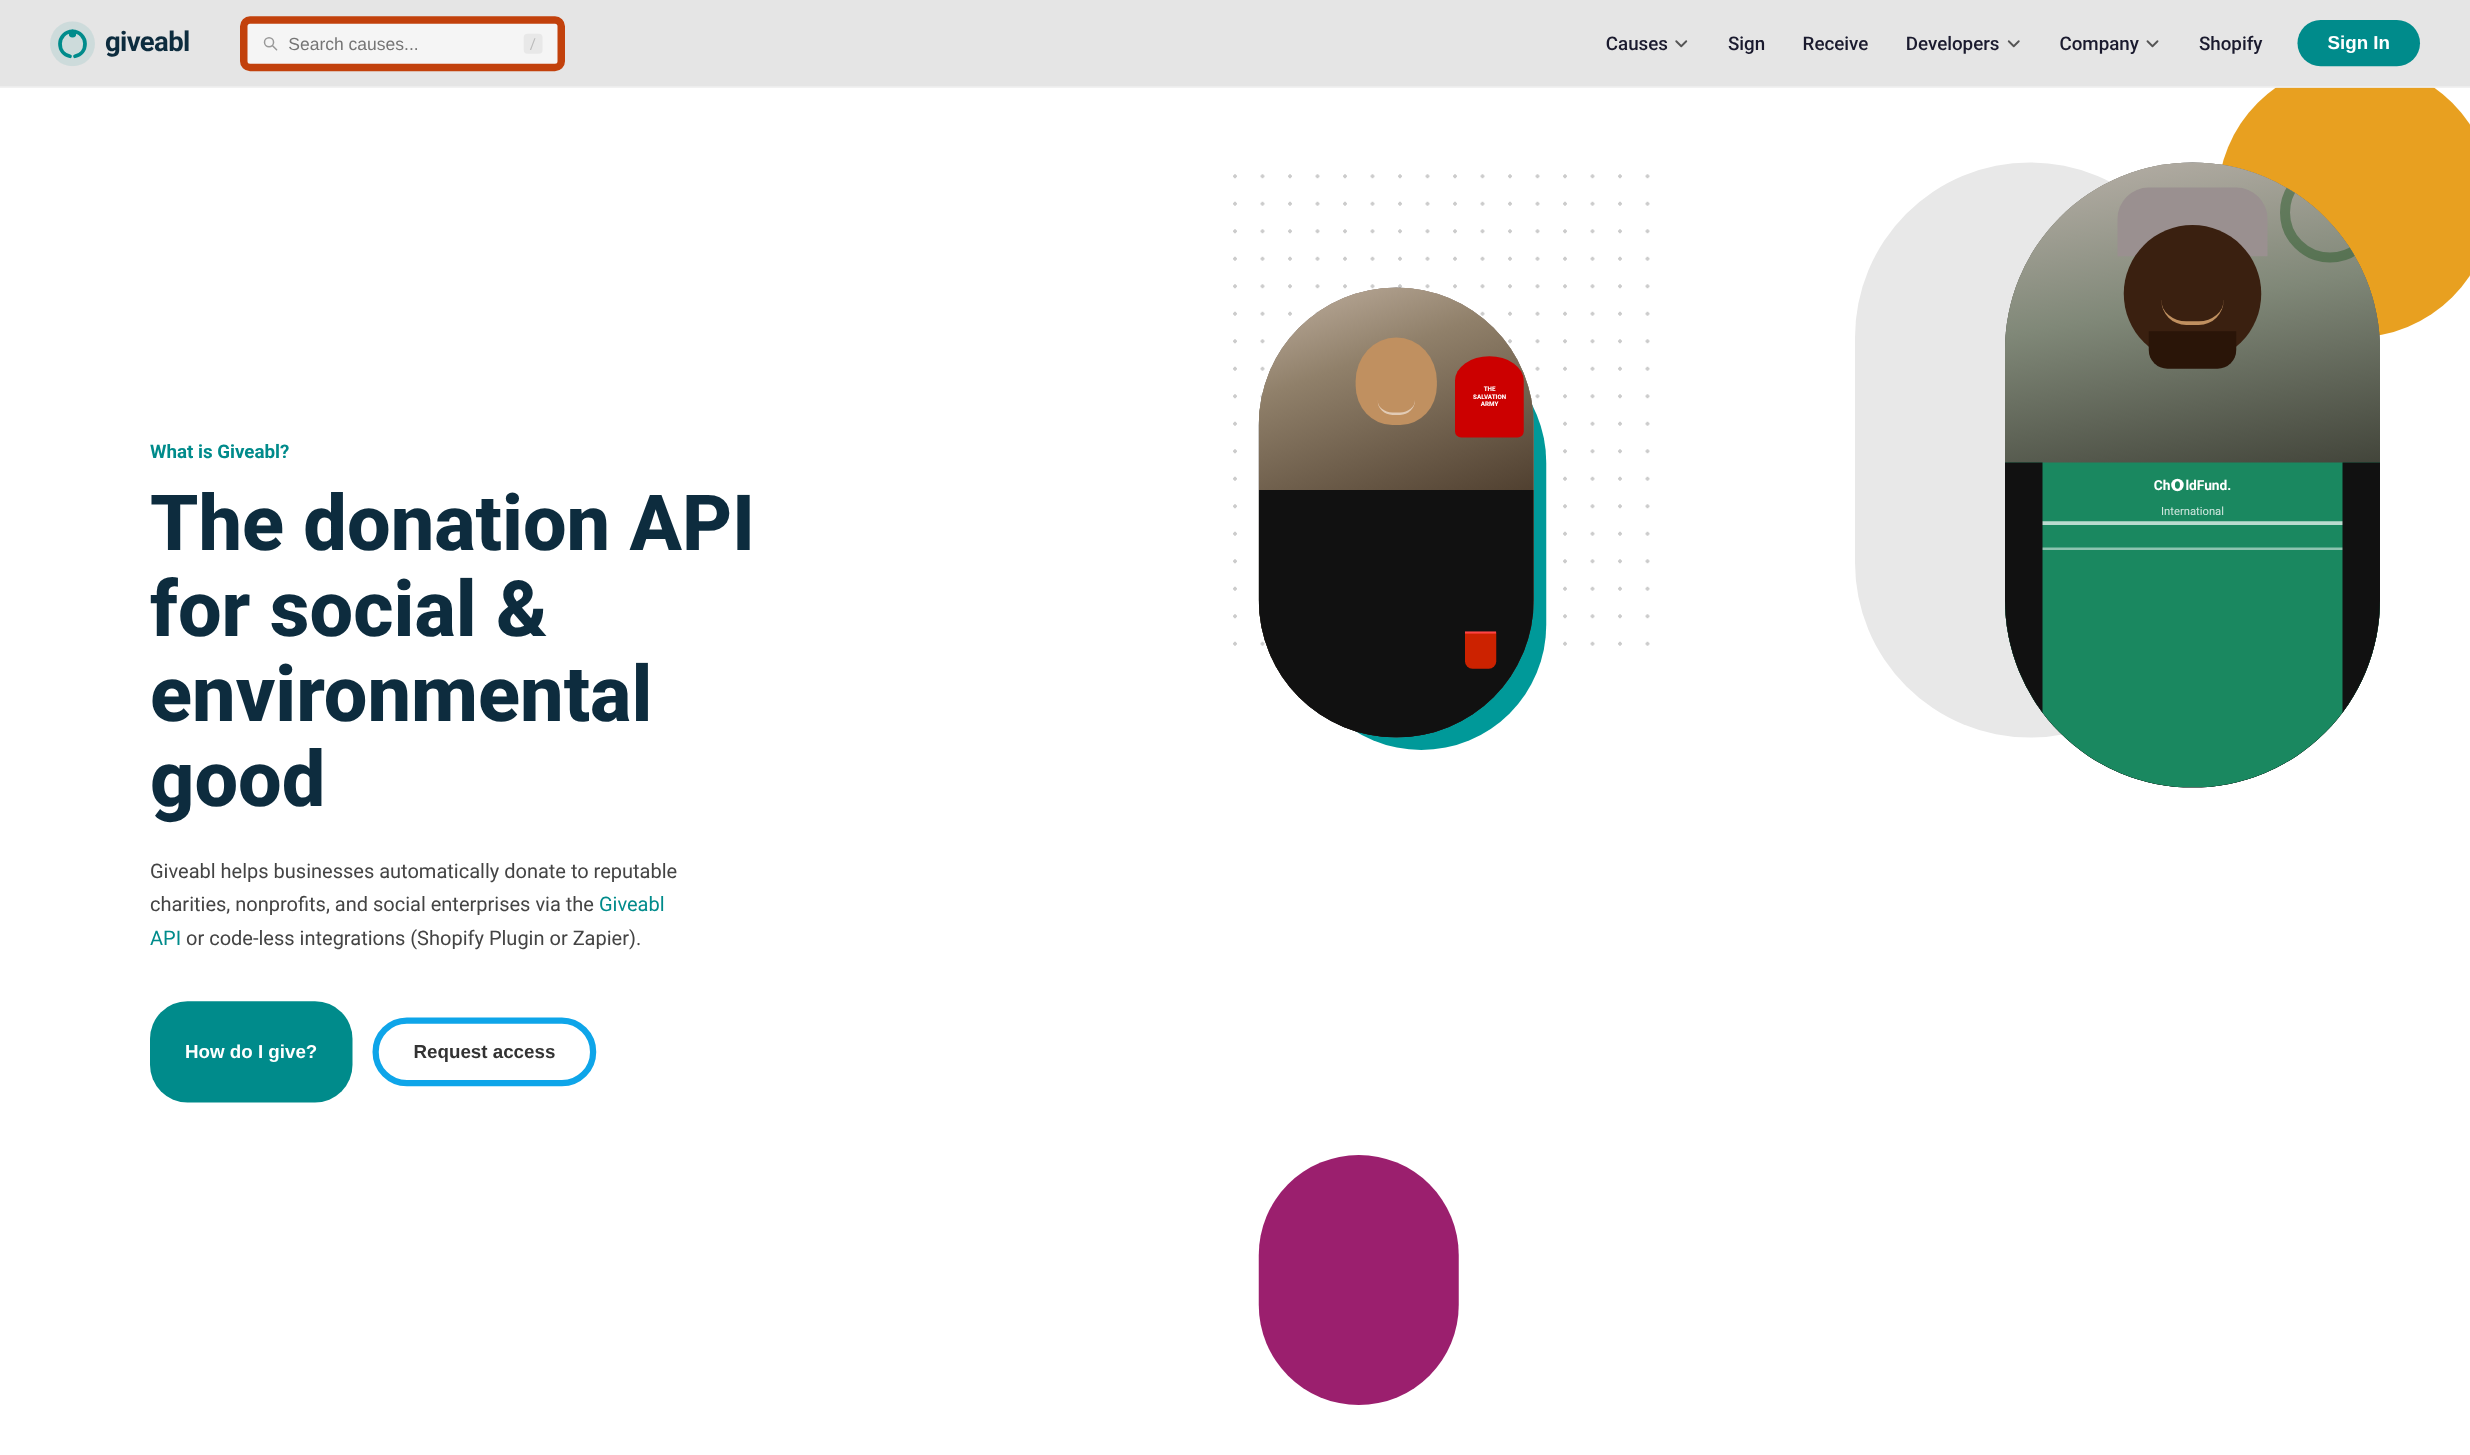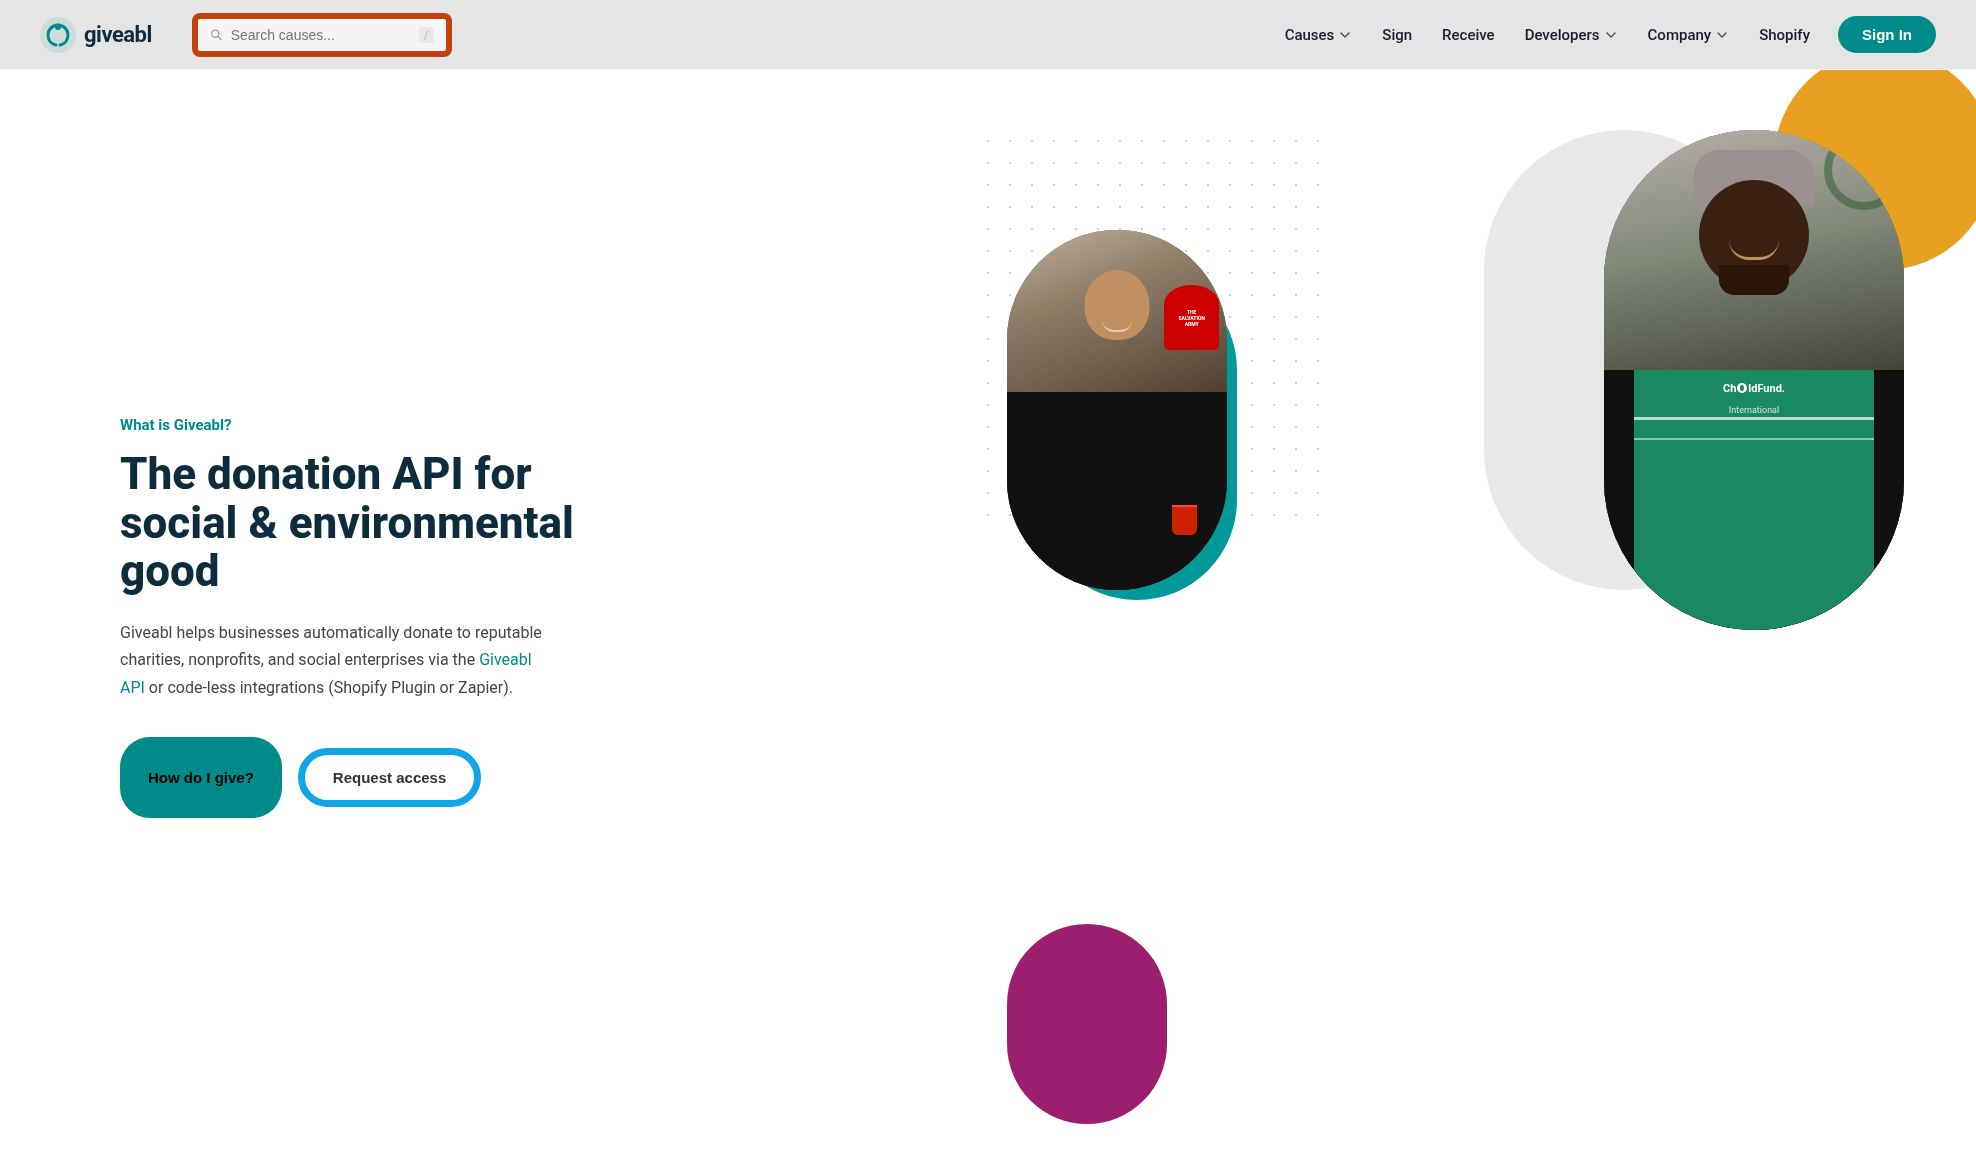--- a/index.html
+++ b/index.html
@@ -109,21 +109,21 @@
       flex: 0 0 500px;
       z-index: 2;
     }
     .hero-label {
       font-size: 15px;
       font-weight: 700;
       color: #008b8b;
       margin-bottom: 16px;
     }
     .hero-title {
-      font-size: 44px;
+      font-size: 62px;
       font-weight: 800;
       color: #0d2c3e;
       line-height: 1.1;
       margin-bottom: 24px;
     }
     .hero-body {
       font-size: 16px;
       color: #444;
       line-height: 1.7;
       margin-bottom: 36px;
@@ -133,32 +133,32 @@
       color: #008b8b;
       text-decoration: none;
     }
     .hero-buttons {
       display: flex;
       gap: 16px;
       align-items: center;
     }
     .btn-primary {
       background: #008b8b;
-      color: #000000;
+      color: #ffffff;
       border: none;
       border-radius: 30px;
       padding: 32px 28px;
       font-size: 15px;
       font-weight: 700;
       cursor: pointer;
     }
     .btn-secondary {
       background: #fff;
       color: #333;
-      border: 7px solid #0ea5e9;
+      border: 5px solid #0ea5e9;
       border-radius: 30px;
       padding: 14px 28px;
       font-size: 15px;
       font-weight: 600;
       cursor: pointer;
     }
 
     
     .hero-visuals {
       position: absolute;

